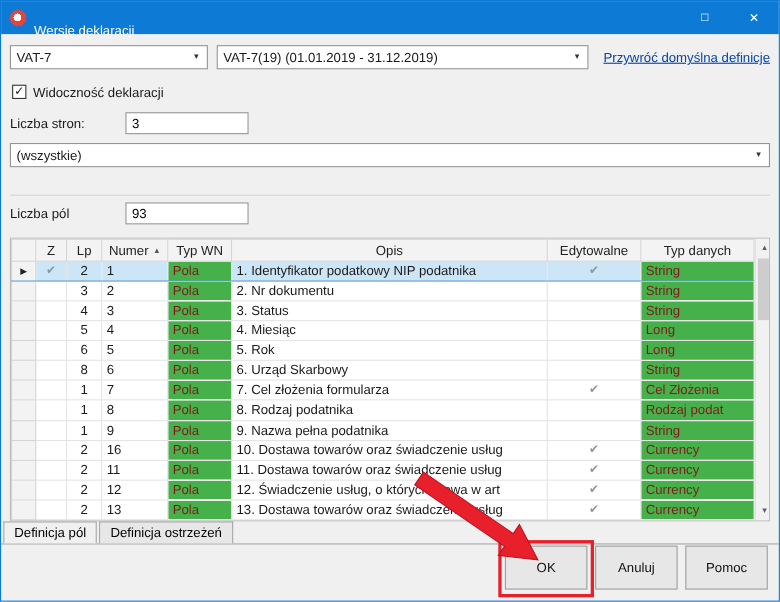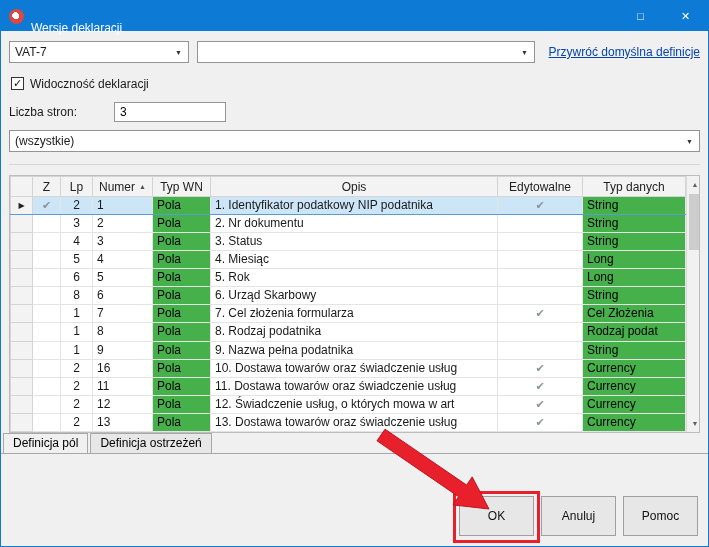--- a/index.html
+++ b/index.html
@@ -35,37 +35,37 @@
 
   .row-check { display:flex; align-items:center; gap:6px; margin:0 2px 10px; height:17px; }
   .checkbox { width:13px; height:13px; background:#fff; border:1px solid #333;
     display:flex; align-items:center; justify-content:center; font-size:11px; line-height:11px; color:#111; }
 
   .form-row { display:flex; align-items:center; margin:0 0 8px; height:20px; }
   .form-row label { width:105px; flex:0 0 auto; }
   .textbox { width:112px; height:20px; border:1px solid #949494; padding:0 5px;
     font:12px "Liberation Sans", sans-serif; background:#fff; }
 
-  .combo-full { width:100%; margin-bottom:6px; }
+  .combo-full { width:100%; margin-bottom:19px; }
   hr.sep { border:none; border-top:1px solid #d6d6d6; margin:6px 0; }
 
   
   .table-wrap { margin-top:4px; height:258px; border:1px solid #bdbdbd; background:#fff;
     display:flex; overflow:hidden; flex:0 0 auto; }
   table { border-collapse:collapse; table-layout:fixed; width:675px; flex:0 0 auto; }
   th { background:#f3f3f3; border:1px solid #d4d4d4; font-weight:normal; height:20px;
     padding:0 2px; text-align:center; color:#222; white-space:nowrap; overflow:hidden; }
   td { border:1px solid #e4e4e4; height:18px; line-height:17px; padding:0 4px;
     white-space:nowrap; overflow:hidden; }
   td.c-ind { background:#f3f3f3; border-color:#d4d4d4; text-align:center; font-size:8px; color:#222; padding:0; }
   td.c-chk, th.c-chk { text-align:center; }
   td.c-chk { color:#8a949c; font-size:11px; }
   td.c-lp { text-align:center; }
   td.c-numer { text-align:left; }
-  td.c-green { background:var(--green-cell,#46b04a); color:#000000;margin-top:33px; }
+  td.c-green { background:var(--green-cell,#46b04a); color:#7f1d1d;margin-top:33px; }
   td.c-opis { text-align:left; }
   .sort { font-size:7px; color:#555; margin-left:4px; vertical-align:2px; }
   tr.selected td { background:var(--selection,#cde6f7);
     border-top:1px solid #5b9bd5; border-bottom:1px solid #5b9bd5; }
   tr.selected td.c-green { background:var(--green-cell,#46b04a); }
   tr.selected td.c-ind { background:#f3f3f3; }
 
   .vscroll { width:17px; background:#f1f1f1; border-left:1px solid #dadada;
     display:flex; flex-direction:column; flex:0 0 auto; }
   .vs-btn { height:17px; display:flex; align-items:center; justify-content:center;
@@ -106,20 +106,21 @@
   </div>
 
   <div class="content">
 
     <div class="row-selects">
       <div class="combo combo-form">
         <span class="combo-label">VAT-7</span>
         <span class="dd-arrow">▼</span>
       </div>
       <div class="combo combo-version">
+        <span class="combo-label">VAT-7(19) (01.01.2019 - 31.12.2019)</span>
         <span class="dd-arrow">▼</span>
       </div>
       <a class="restore-link">Przywróć domyślna definicje</a>
     </div>
 
     <div class="row-check">
       <span class="checkbox">✓</span>
       <span>Widoczność deklaracji</span>
     </div>
 
@@ -128,20 +129,24 @@
       <input class="textbox" value="3" style="">
     </div>
 
     <div class="combo combo-full">
       <span class="combo-label">(wszystkie)</span>
       <span class="dd-arrow">▼</span>
     </div>
 
     <hr class="sep">
 
+    <div class="form-row">
+      <label>Liczba pól</label>
+      <input class="textbox" value="93" style="">
+    </div>
 
     <div class="table-wrap">
       <table>
         <colgroup>
           <col style="width:22px">
             <col style="width:28px">
             <col style="width:32px">
             <col style="width:60px">
           <col style="width:58px">
             <col style="width:287px">

